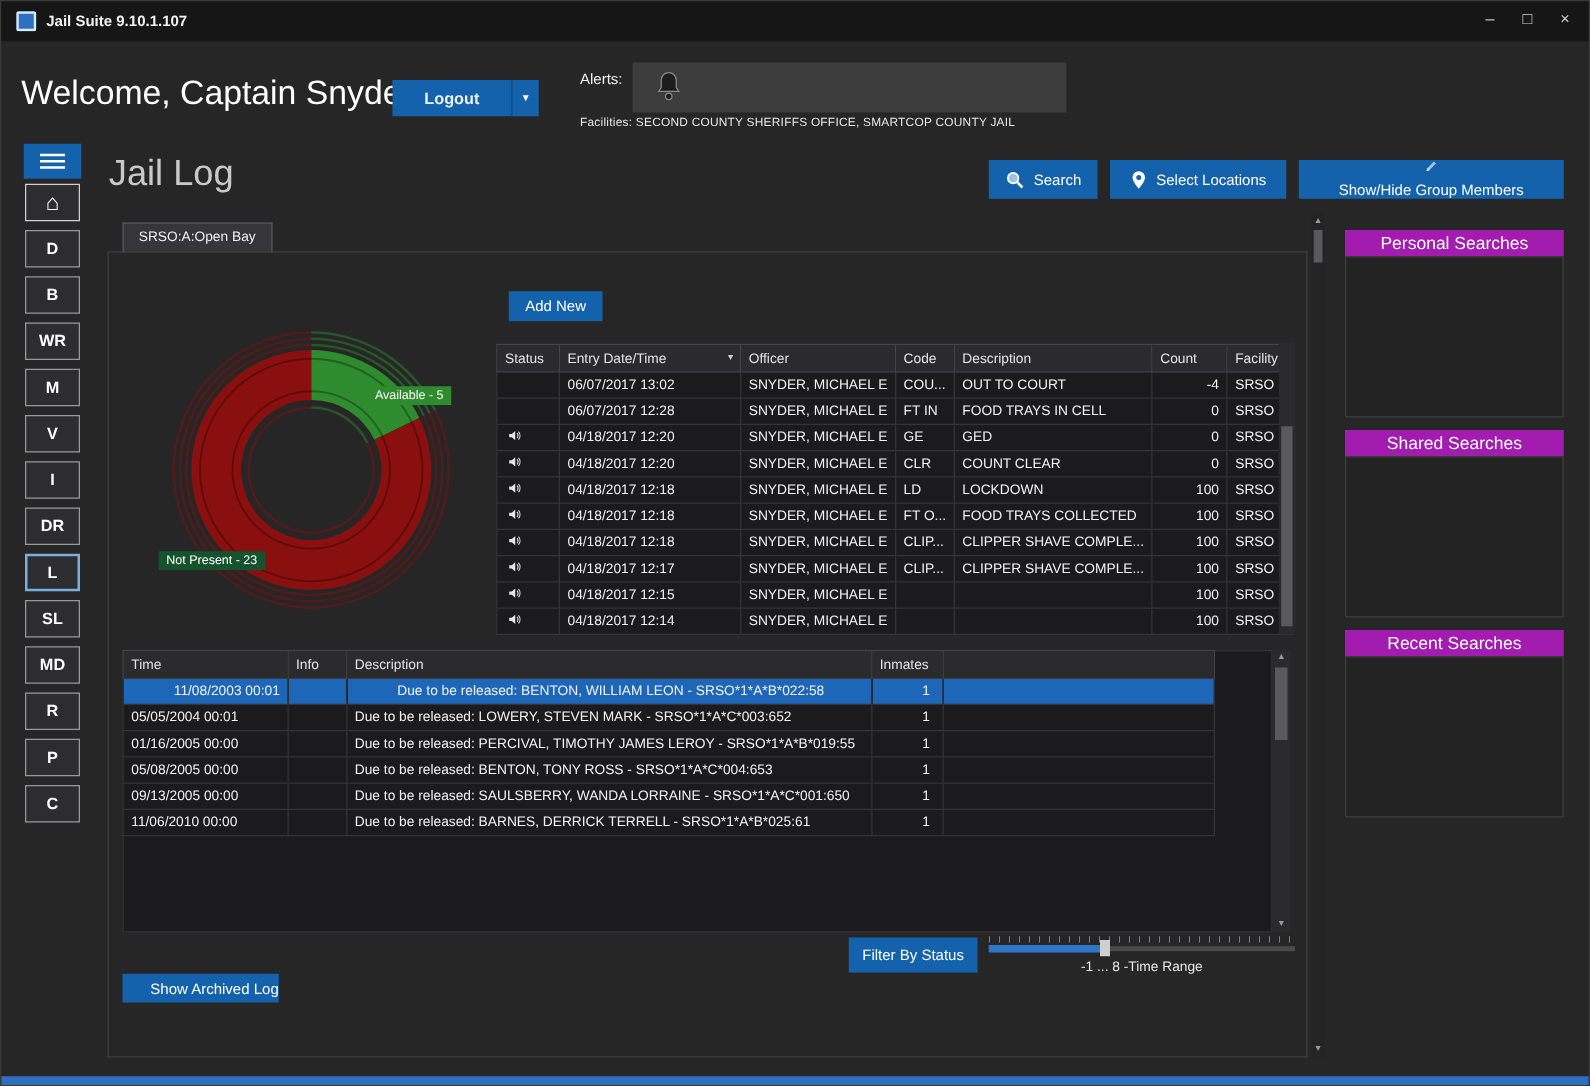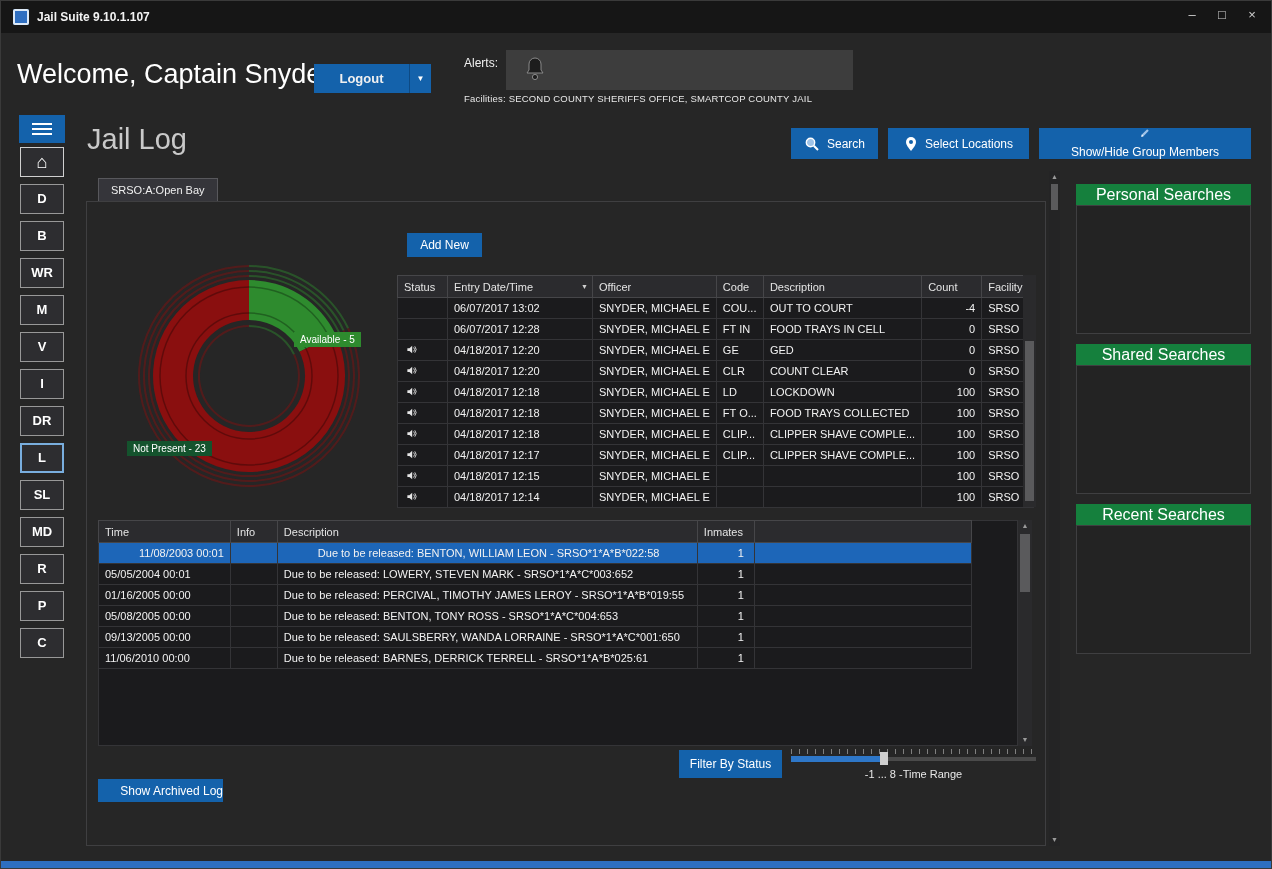--- a/index.html
+++ b/index.html
@@ -48,21 +48,21 @@
   #btn-locations { left:887px; width:141px; }
   #btn-members { left:1038px; width:212px;flex-direction:column; }
 
   .tab { position:absolute; left:97px; top:177px; height:24px; padding:0 12px; background:#35353a;
          border:1px solid #58585c; border-bottom:none; font-size:11px; line-height:22px; cursor:pointer; }
   .content-frame { position:absolute; left:85px; top:200px; width:960px; height:645px; border:1px solid #3f3f41; }
 
   
   #donut { position:absolute; left:128px; top:255px; width:240px; height:240px; }
   .chip { position:absolute; font-size:10px; color:#fff; padding:2px 6px; white-space:nowrap; }
-  .chip-green { left:293px; top:308px;margin-top:23px; }
+  .chip-green { left:293px; top:308px; }
   .chip-red { left:126px; top:407px; }
 
   
   .blue-btn { position:absolute; background:#1462ab; color:#fff; border:none; font-size:12px;
               cursor:pointer; font-family:inherit; }
   .add-new { left:406px; top:232px; width:75px; height:24px; }
   #btn-filter { left:678px; top:749px; width:103px; height:28px; }
   #btn-archived { left:97px; top:778px; width:125px; height:23px;text-align:right; }
 
   
@@ -95,22 +95,22 @@
   .slider { position:absolute; left:790px; top:746px; width:245px; height:20px; }
   .ticks { position:absolute; left:0; top:2px; width:100%; height:5px;
            background:repeating-linear-gradient(90deg,#808080 0 1px,transparent 1px 8px); }
   .track { position:absolute; left:0; top:10px; width:100%; height:4px; background:#4a4a4a; }
   .fill  { position:absolute; left:0; top:9px; width:93px; height:6px; background:#2e77c8; }
   .sthumb { position:absolute; left:89px; top:5px; width:8px; height:13px; background:#cfcfcf; cursor:pointer; }
   .slider-label { position:absolute; left:790px; top:767px; width:245px; text-align:center;
                   font-size:11px; color:#e8e8e8; }
 
   
-  .sp-head { position:absolute; left:1075px; width:175px; height:21px; background:#15803d; color:#fff;
-             font-size:16px; text-align:center; line-height:21px; cursor:pointer; }
+  .sp-head { position:absolute; left:1075px; width:175px; height:21px; background:#a21caf; color:#fff;
+             font-size:14px; text-align:center; line-height:21px; cursor:pointer; }
   .sp-body { position:absolute; left:1075px; width:175px; height:129px; background:#232323; border:1px solid #3f3f41; }
 
   .bottom-bar { position:absolute; left:0; top:860px; width:100%; height:9px; background:#2e6fc0; }
 </style>
 </head>
 <body>
 
 <div class="window">
 
   <div class="titlebar">

